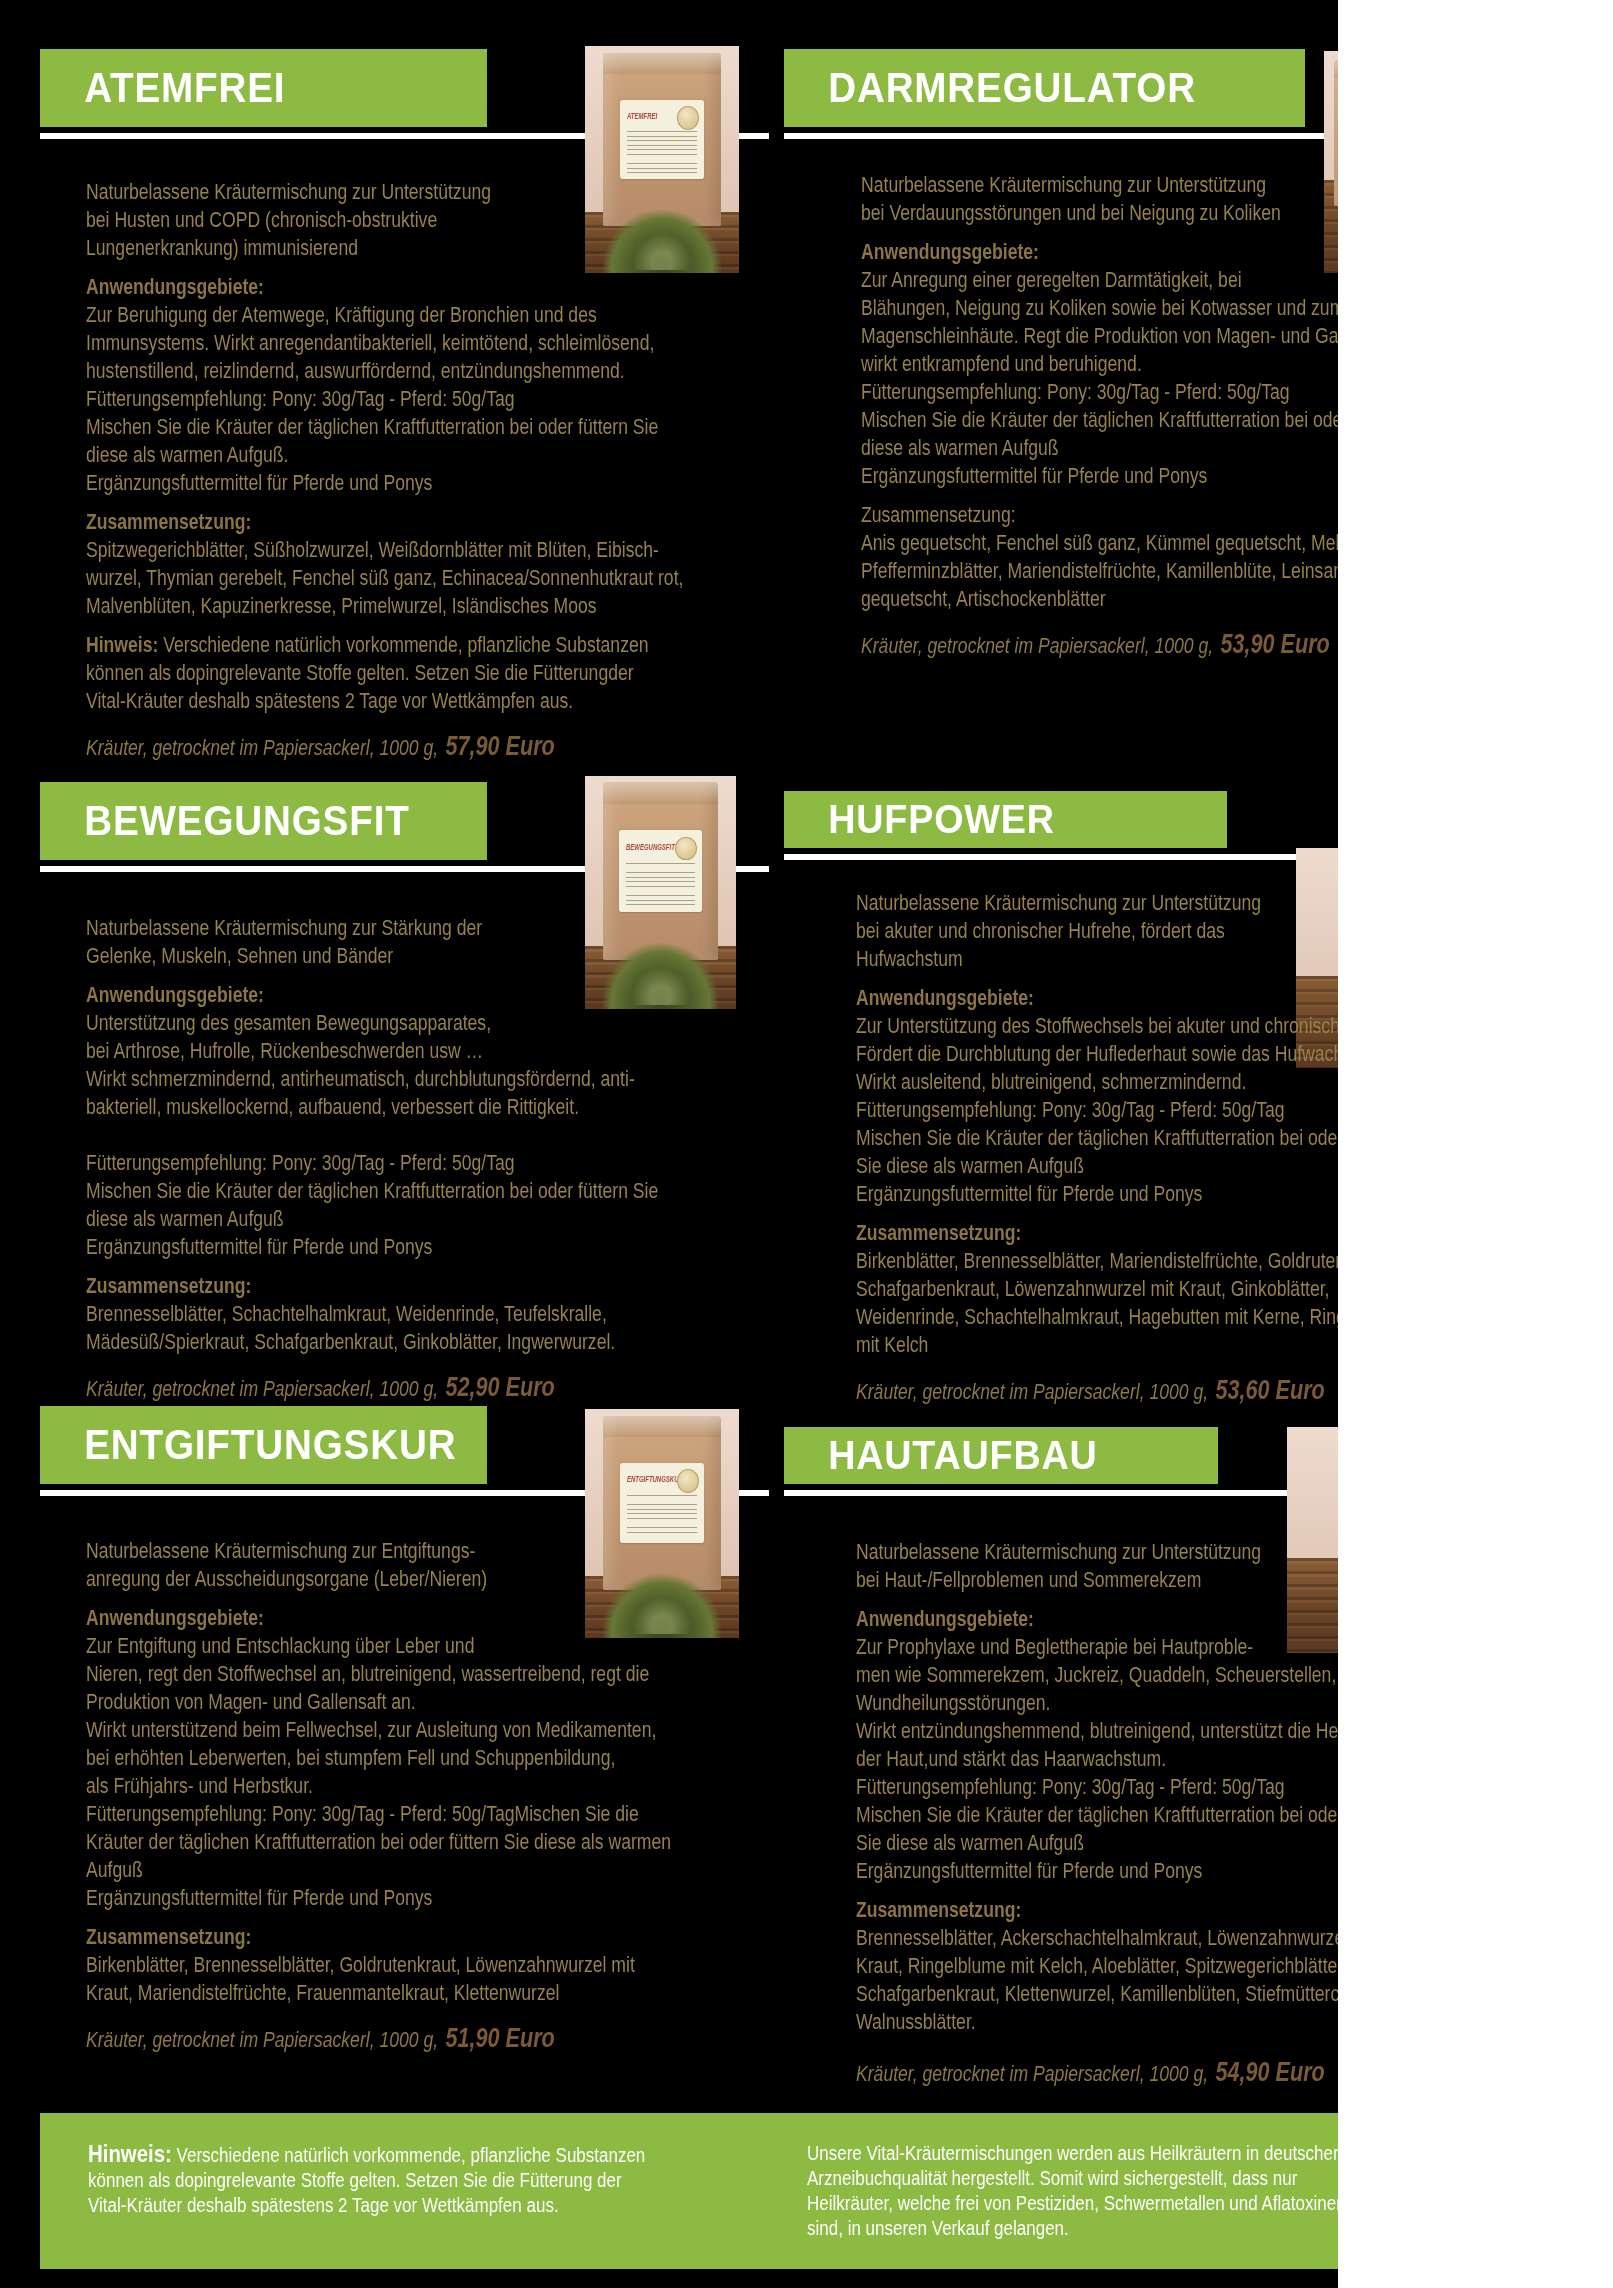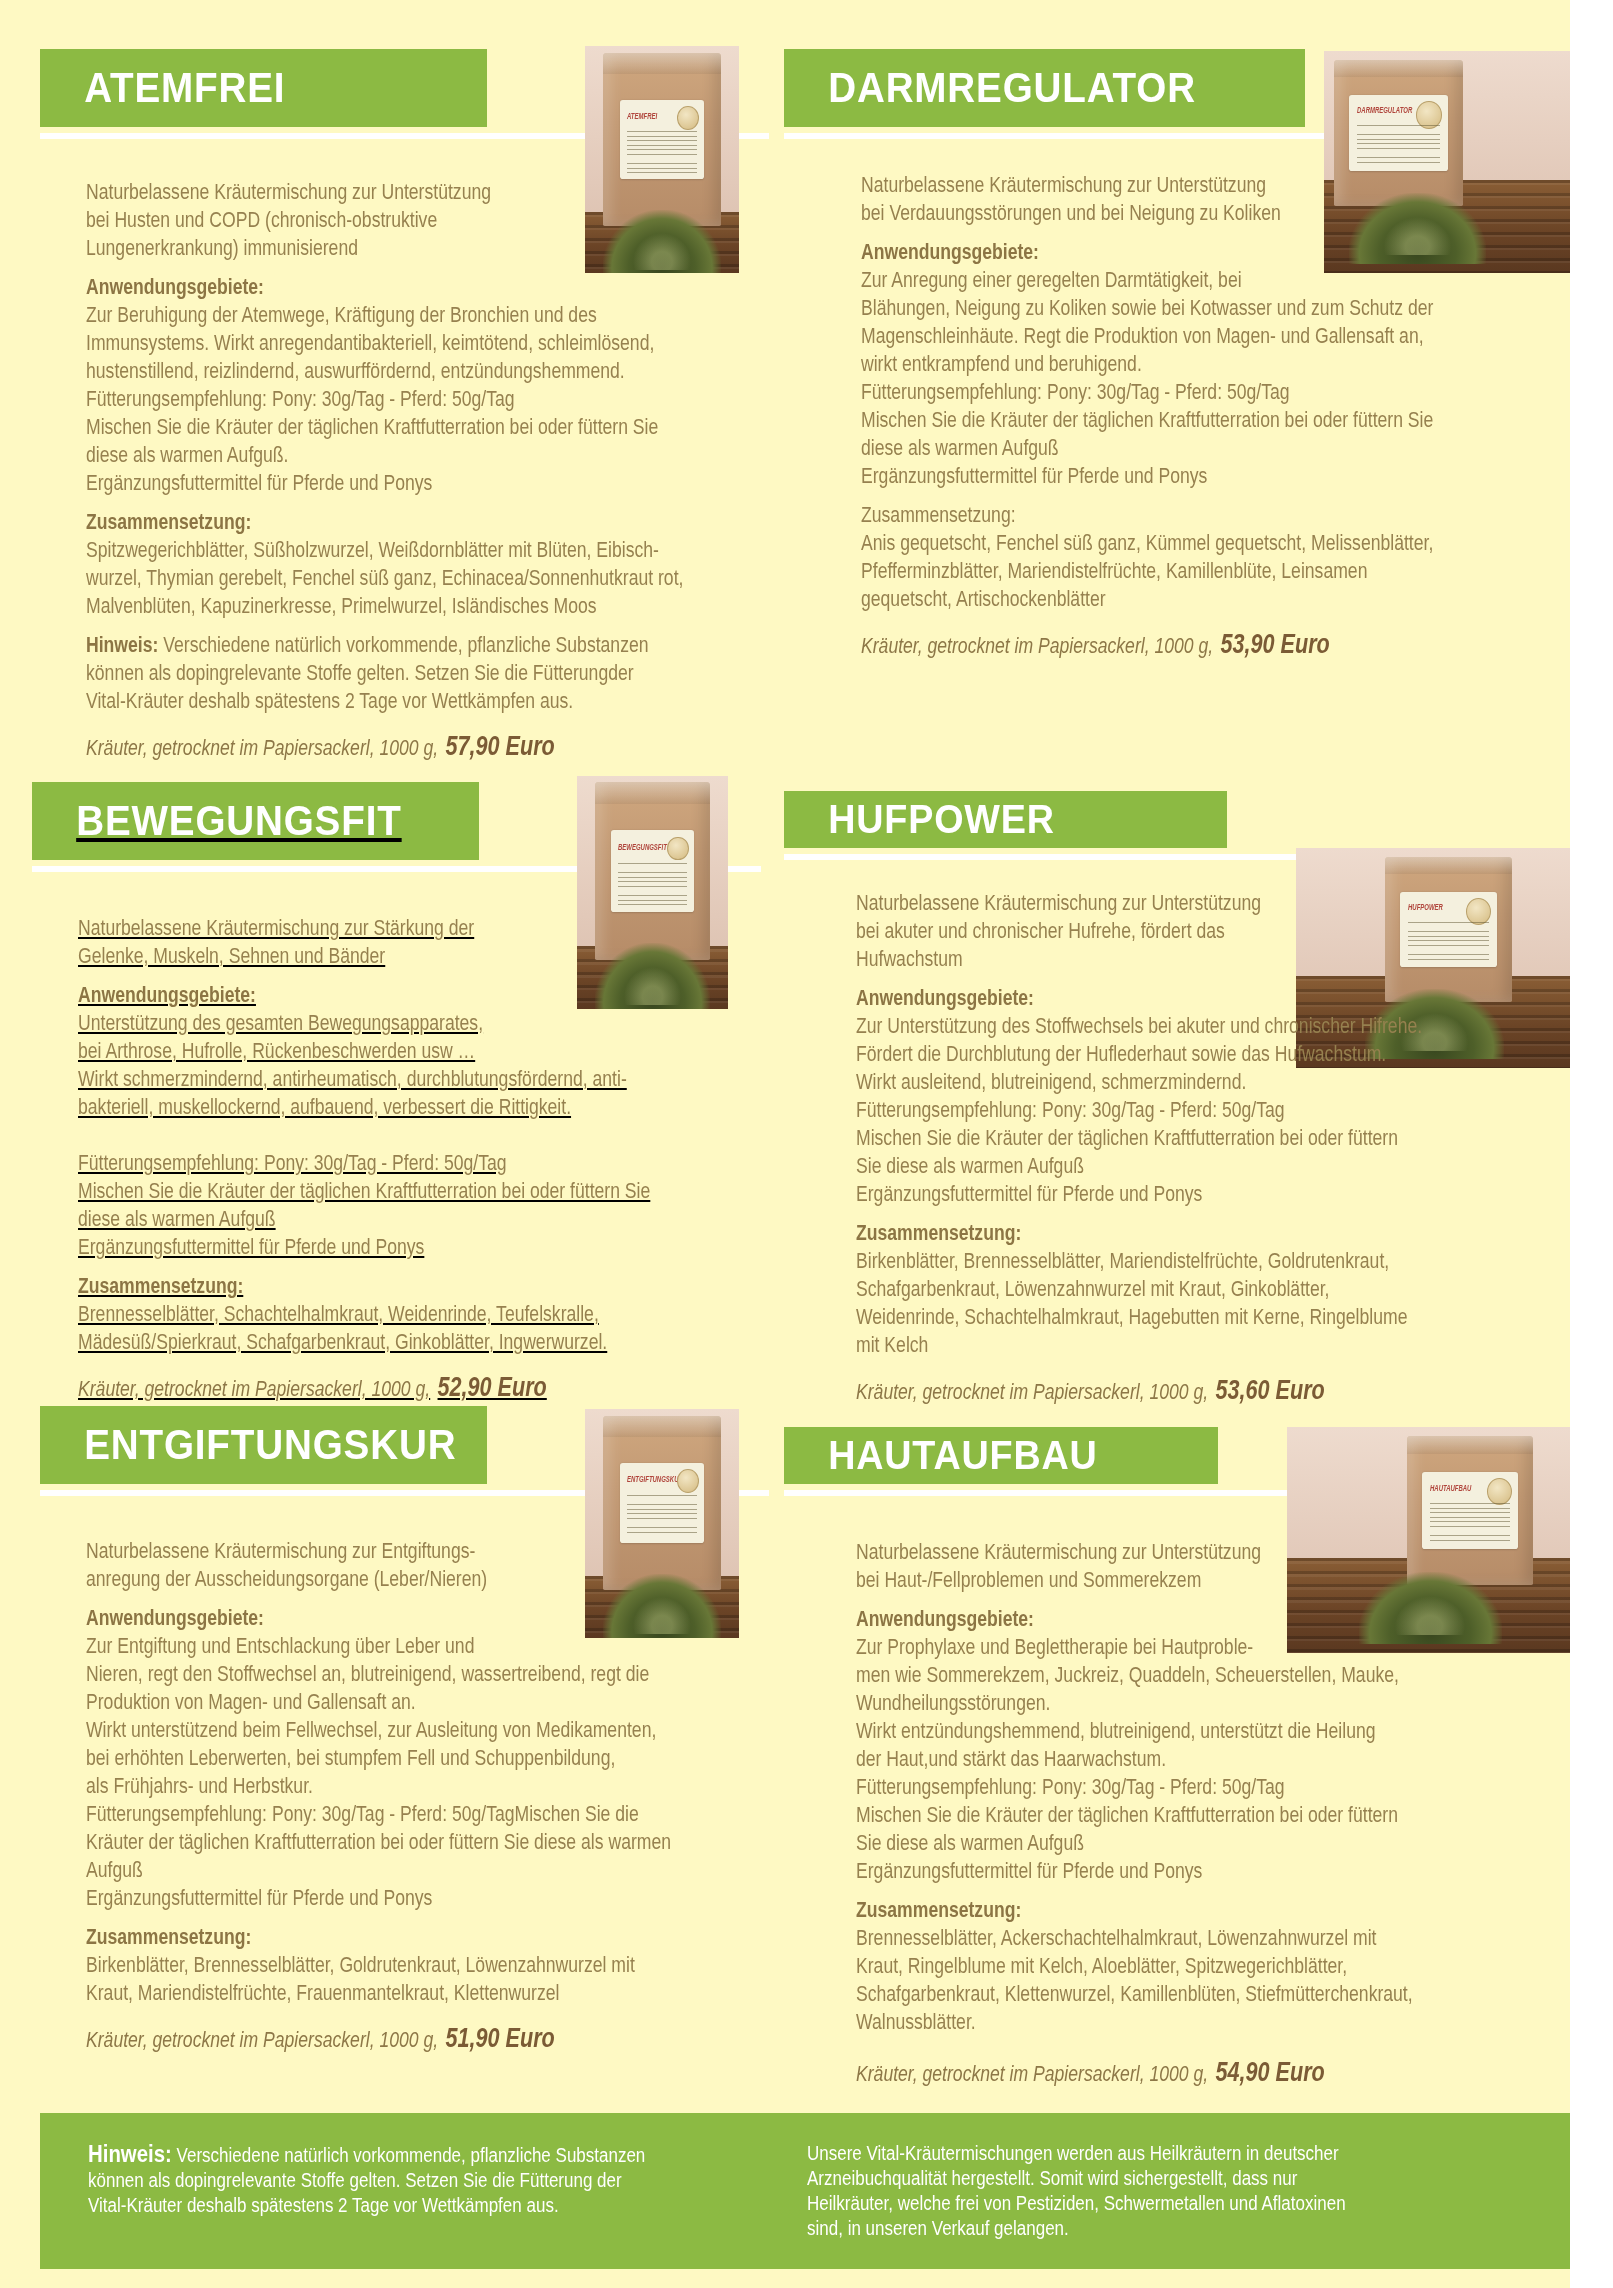--- a/index.html
+++ b/index.html
@@ -1,21 +1,21 @@
 <!DOCTYPE html>
 <html style="font-size:14.8px"><head>
 <meta charset="utf-8">
 <style>
   html,body{margin:0;padding:0;}
-  .page{position:relative;width:1570px;height:2289px;background:#fef9c3;font-family:"Liberation Sans",sans-serif;overflow:hidden;}
+  .page{position:relative;width:1338px;height:2289px;background:#000000;font-family:"Liberation Sans",sans-serif;overflow:hidden;}
 
   
   .product{position:absolute;}
   #sec-0{left:40px;top:49px;width:729px;}
-  #sec-1{left:32px;top:782px;width:729px;text-decoration:underline;}
+  #sec-1{left:40px;top:782px;width:729px;}
   #sec-2{left:40px;top:1406px;width:729px;}
   #sec-3{left:784px;top:49px;width:789px;}
   #sec-4{left:784px;top:744px;width:789px;margin-top:47px;}
   #sec-5{left:784px;top:1427px;width:789px;}
 
   .bar{background:#8cba43;display:flex;align-items:center;}
   .bar-l{width:447px;height:78px;}
   .bar-r-lg{width:521px;height:78px;}
   .bar-r-sm{width:443px;height:57px;}
   #sec-5 .bar{width:434px;}

